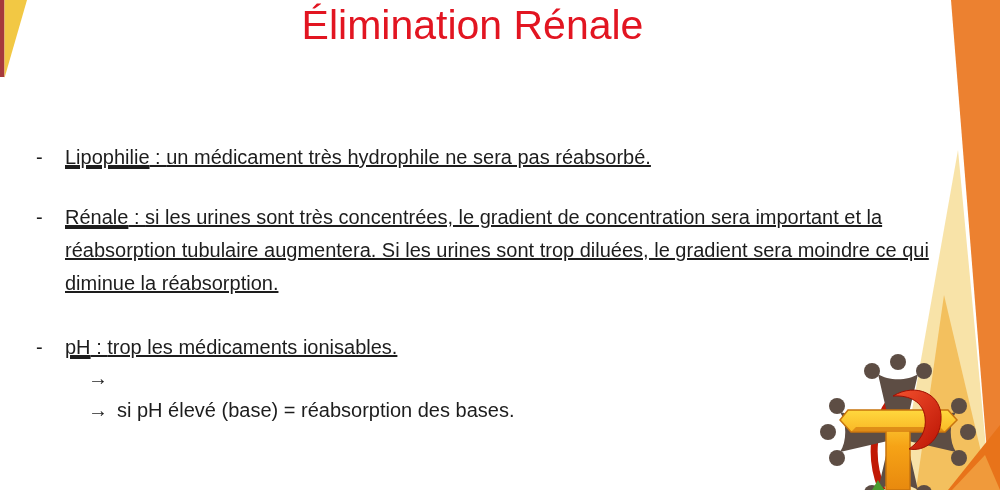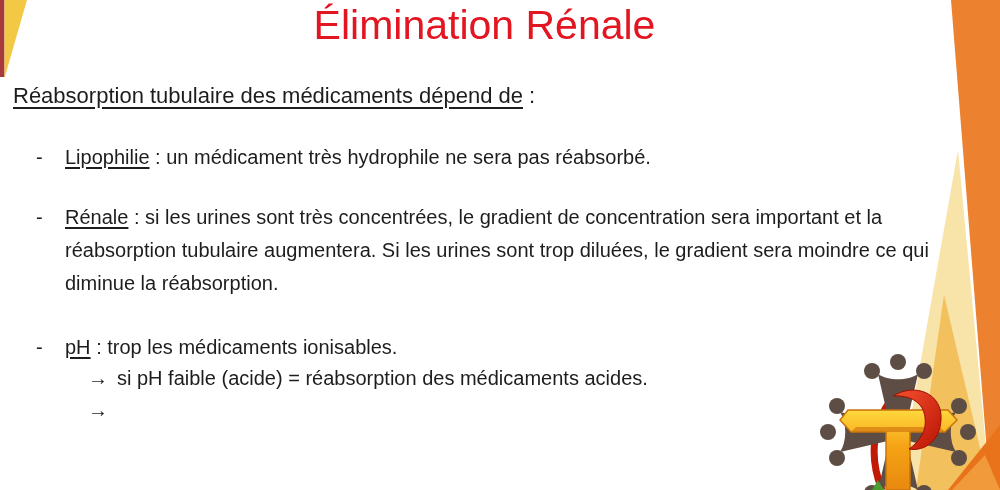--- a/index.html
+++ b/index.html
@@ -11,34 +11,33 @@
     font-family:"Liberation Sans","DejaVu Sans",sans-serif;
     color:#1d1d1d;
   }
   .bg{position:absolute;inset:0;width:1000px;height:490px;}
   .title{
     position:absolute;top:2px;left:0;width:945px;
     text-align:center;
     font-size:41px;
     color:#E21521;
     letter-spacing:0px;
-    padding-left:12px;
   }
   .heading{
     position:absolute;left:13px;top:83px;
     font-size:22px;
   }
   .heading .u{text-decoration:underline;text-underline-offset:4px;}
   .bullet{
     position:absolute;left:36px;width:905px;
     display:flex;align-items:flex-start;
     font-size:20px;line-height:33px;
   }
   .bullet .marker{flex:0 0 29px;}
-  .bullet .btext{flex:1;}
+  .bullet .btext{flex:1;text-decoration:underline;}
   .term{text-decoration:underline;text-underline-offset:3px;}
   .b1{top:141px;}
   .b2{top:201px;}
   .b3{top:331px;}
   .sub{
     position:absolute;left:88px;width:830px;
     display:flex;align-items:flex-start;
     font-size:20px;line-height:30px;
   }
   .sub .marker{flex:0 0 29px;color:#1d1d1d;}
@@ -108,40 +107,37 @@
       <path d="M 856,427 L 940,427 L 945,432 L 851,432 Z" fill="#D3790F" opacity="0.7"></path>
 
       <path d="M 893,396 C 916,382 943,394 941,420 C 940,440 925,452 909,449 C 920,441 927,431 925,417 C 923,402 910,395 893,396 Z" fill="url(#redGrad)" stroke="#9E0F02" stroke-width="1"></path>
 
       <path d="M 878,480 C 880,484 882,487 885,490 L 872,490 Z" fill="#4C9B2F"></path>
     </g>
   </svg>
 
   <div class="title">Élimination Rénale</div>
 
-  <div class="heading">
-    <span class="u">Réabsorption tubulaire des médicaments dépend de</span><span> :</span>
-  </div>
 
   <div class="bullet b1">
     <span class="marker">-</span>
     <div class="btext"><span class="term">Lipophilie</span><span> : </span><span>un médicament très hydrophile ne sera pas réabsorbé.</span></div>
   </div>
 
   <div class="bullet b2">
     <span class="marker">-</span>
     <div class="btext"><span class="term">Rénale</span><span> : </span><span>si les urines sont très concentrées, le gradient de concentration sera important et la réabsorption tubulaire augmentera. Si les urines sont trop diluées, le gradient sera moindre ce qui diminue la réabsorption.</span></div>
   </div>
 
   <div class="bullet b3">
     <span class="marker">-</span>
     <div class="btext"><span class="term">pH</span><span> : </span><span>trop les médicaments ionisables.</span></div>
   </div>
 
   <div class="sub s1">
     <span class="marker">→</span>
-    <div class="btext">si pH faible (acide) = réabsorption des médicaments acides.</div>
   </div>
   <div class="sub s2">
     <span class="marker">→</span>
+    <div class="btext">si pH élevé (base) = réabsorption des bases.</div>
   </div>
 
 </div>
 
 </body></html>

